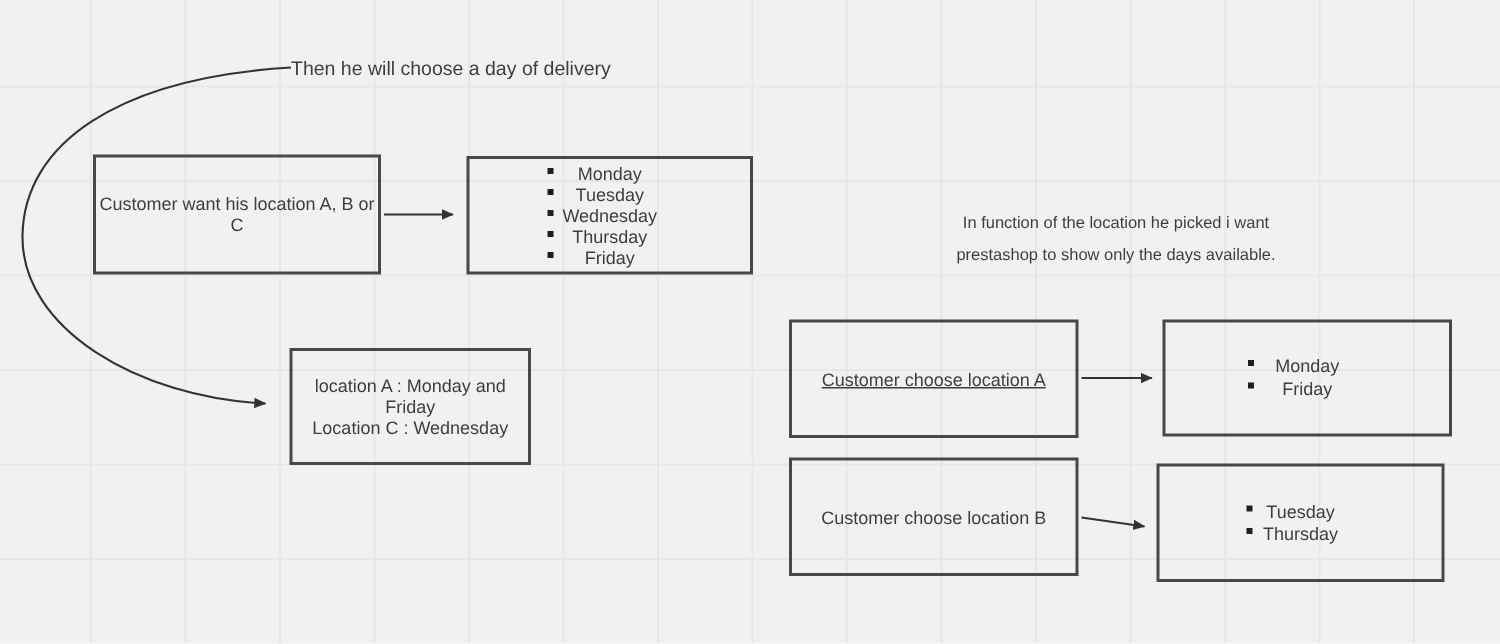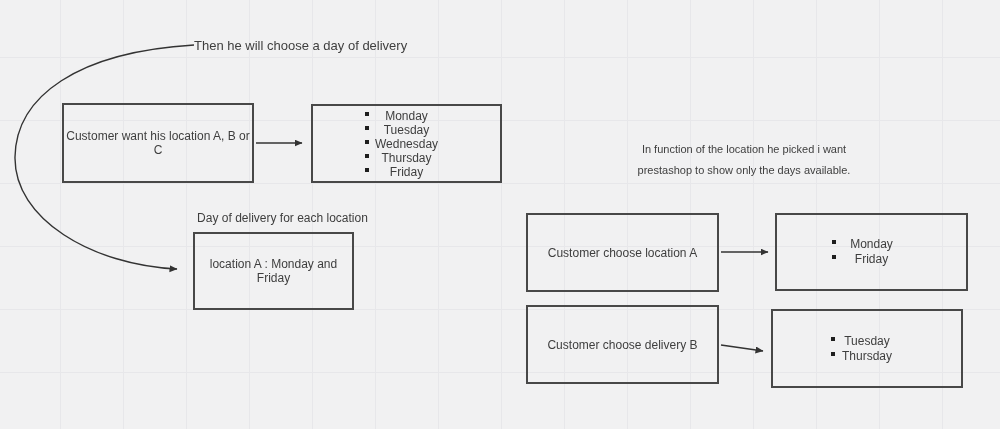--- a/index.html
+++ b/index.html
@@ -130,48 +130,48 @@
         <span class="chk" style="left:52px;"></span>
         <span class="chk-label">Thursday</span>
       </div>
       <div class="chk-row">
         <span class="chk" style="left:52px;"></span>
         <span class="chk-label">Friday</span>
       </div>
     </div>
   </div>
 
-  <div class="box-title" style="left:193px; top:211px; width:179px;">Day of delivery for each location</div>
 
   <div class="box" style="left:193px; top:232px; width:161px; height:78px;">
     <div class="loc-line">location A : Monday and Friday</div>
+    <div class="loc-line">Location C : Wednesday</div>
   </div>
 
   <div class="note note-large" style="left:578px; top:139px; width:332px;">In function of the location he picked i want
 prestashop to show only the days available.</div>
 
-  <div class="box" style="left:526px; top:213px; width:193px; height:79px;">
+  <div class="box" style="left:526px; top:213px; width:193px; height:79px;text-decoration:underline;">
     <span>Customer choose location A</span>
   </div>
 
   <div class="box" style="left:775px; top:213px; width:193px; height:78px;">
     <div class="days-list">
       <div class="chk-row tall">
         <span class="chk" style="left:55px;"></span>
         <span class="chk-label">Monday</span>
       </div>
       <div class="chk-row tall">
         <span class="chk" style="left:55px;"></span>
         <span class="chk-label">Friday</span>
       </div>
     </div>
   </div>
 
   <div class="box" style="left:526px; top:305px; width:193px; height:79px;">
-    <span>Customer choose delivery B</span>
+    <span>Customer choose location B</span>
   </div>
 
   <div class="box" style="left:771px; top:309px; width:192px; height:79px;">
     <div class="days-list">
       <div class="chk-row tall">
         <span class="chk" style="left:58px;"></span>
         <span class="chk-label">Tuesday</span>
       </div>
       <div class="chk-row tall">
         <span class="chk" style="left:58px;"></span>

